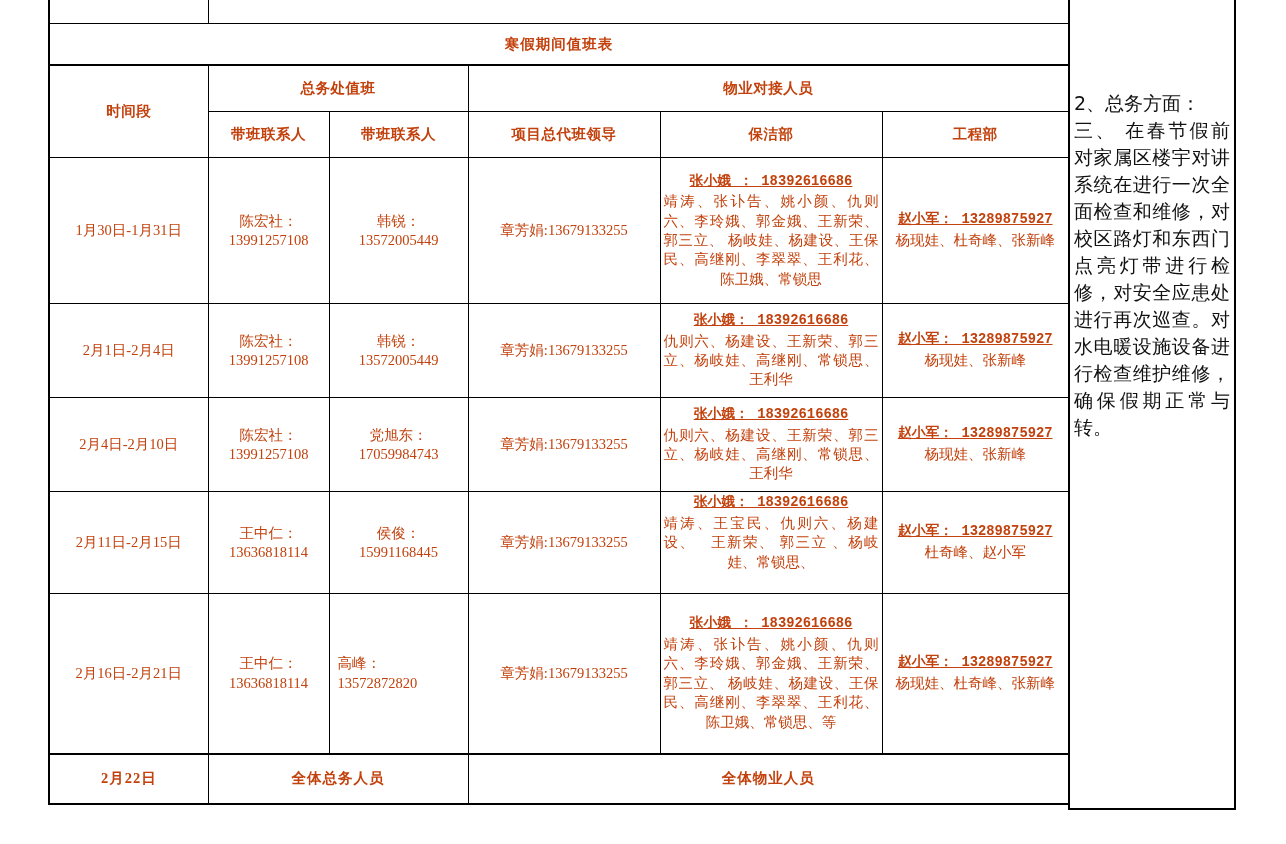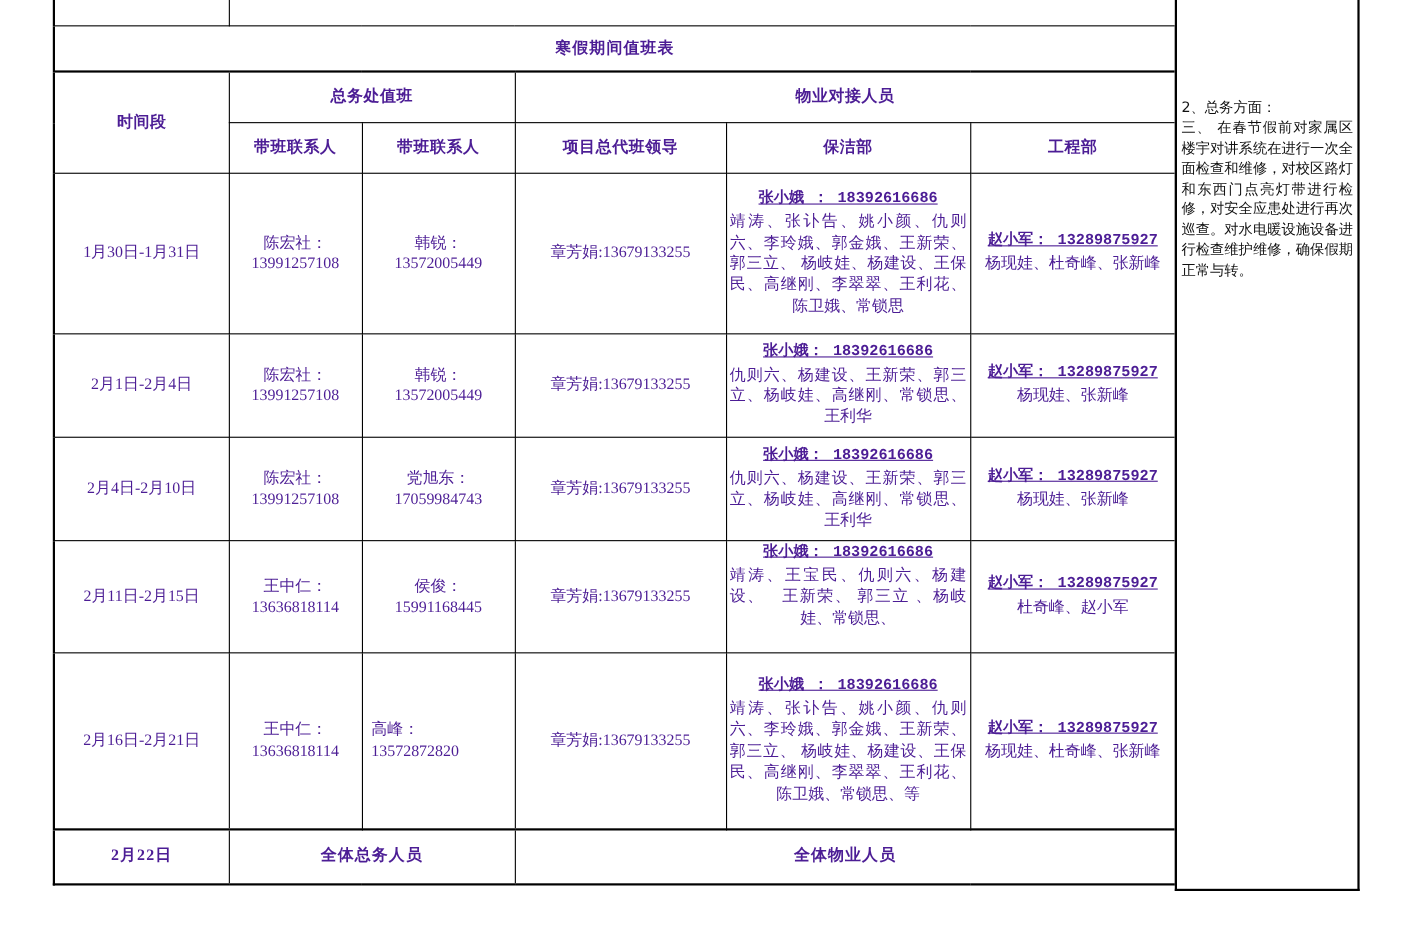--- a/index.html
+++ b/index.html
@@ -32,21 +32,21 @@
     border-collapse: collapse;
     table-layout: fixed;
   }
   .sheet td {
     border: 1px solid #000000;
     padding: 2px 3px;
     vertical-align: middle;
     text-align: center;
     font-size: 14.5px;
     line-height: 1.34;
-    color: #4c1d95;
+    color: #c2410c;
     background: #ffffff;
     word-break: break-all;
   }
   .sheet td.thick-top    { border-top-width: 2px; }
   .sheet td.thick-bottom { border-bottom-width: 2px; }
   .sheet td.thick-left   { border-left-width: 2px; }
   .sheet td.thick-right  { border-right-width: 2px; }
 
   
   .strip td { height: 18px; border-top: none; }
@@ -116,21 +116,21 @@
     width: 168px;
     height: 810px;
     border-left: 2px solid #000000;
     border-right: 2px solid #000000;
     border-top: none;
     border-bottom: 2px solid #000000;
     box-sizing: border-box;
     background: #ffffff;
     padding: 90px 4px 4px 4px;
     font-family: "DejaVu Sans", "Liberation Sans", sans-serif;
-    font-size: 13px;
+    font-size: 19px;
     line-height: 1.42;
     color: #111111;
     text-align: justify;
     text-align-last: left;
     word-break: break-all;
   }
   .notes-box p {
     margin: 0;
     padding: 0;
   }

